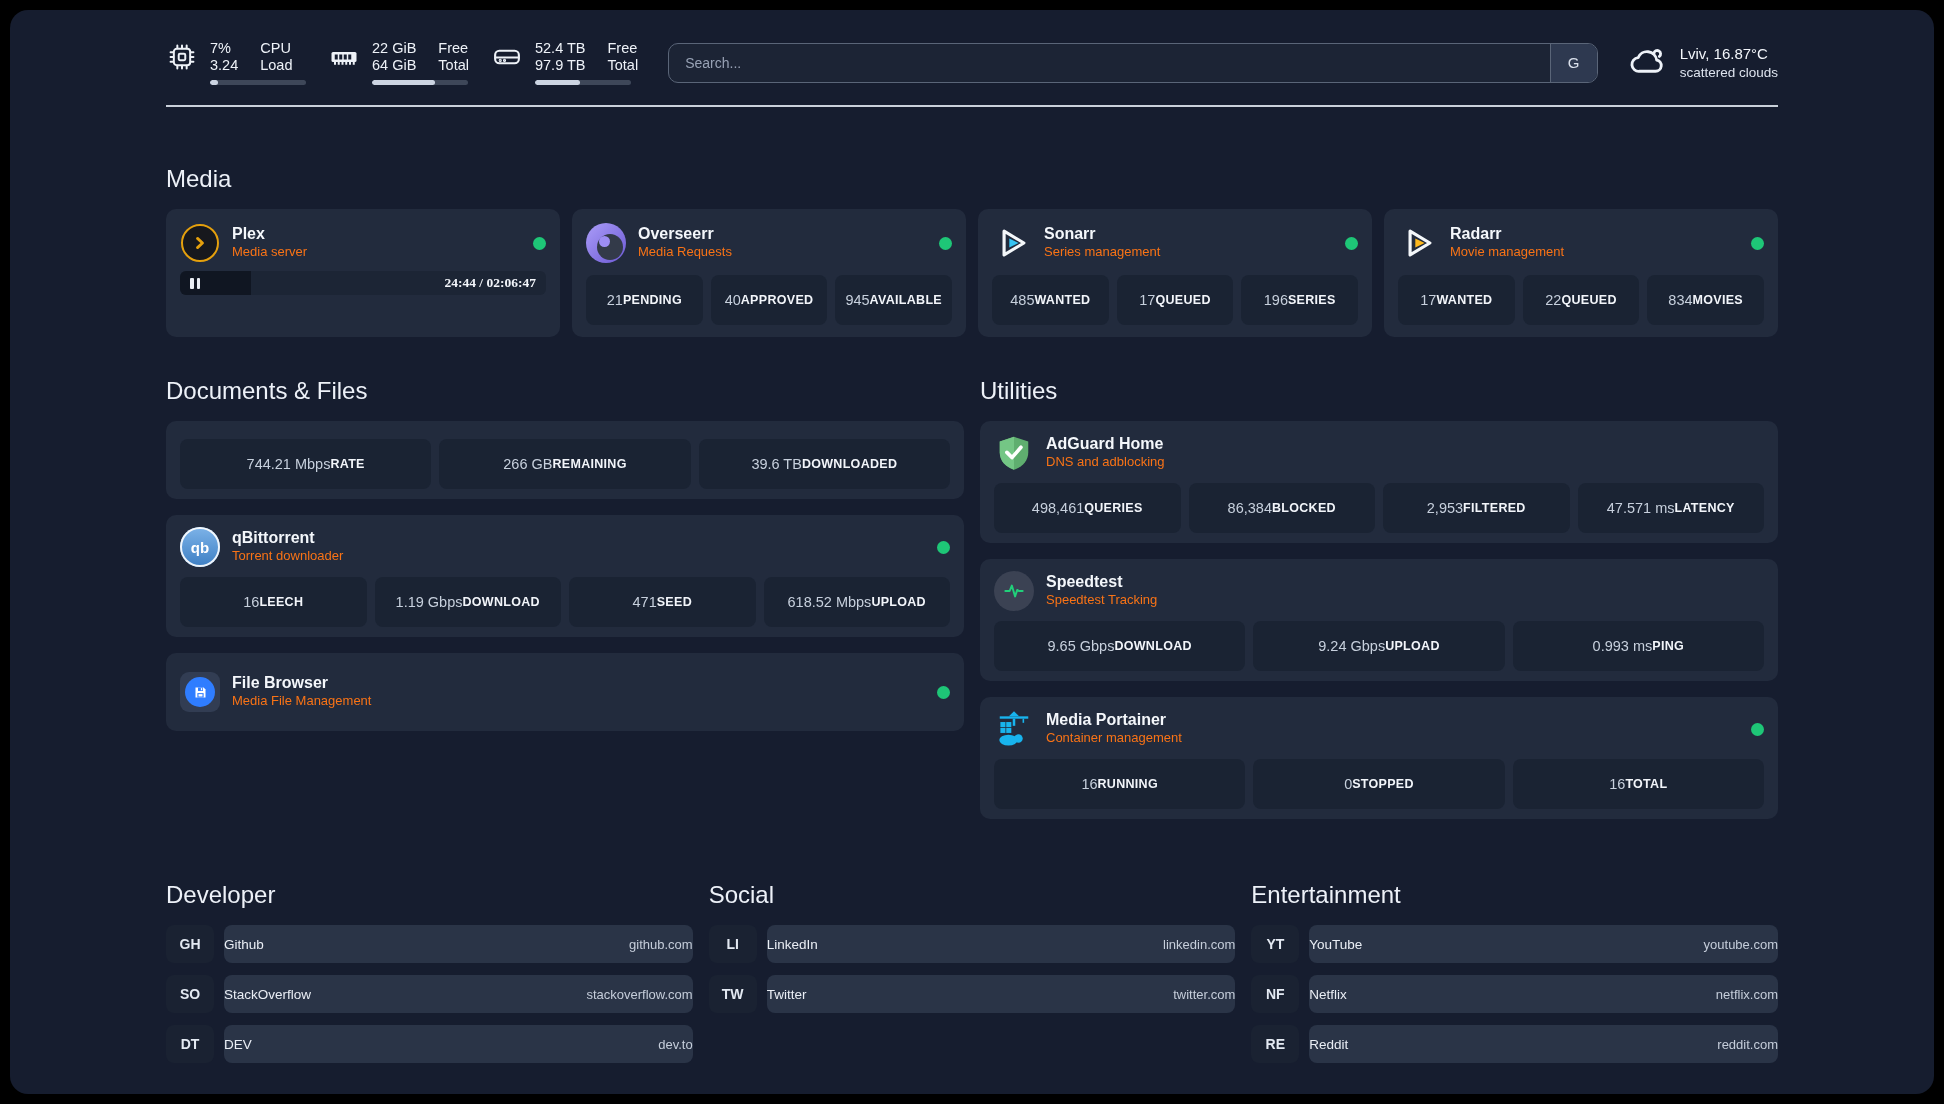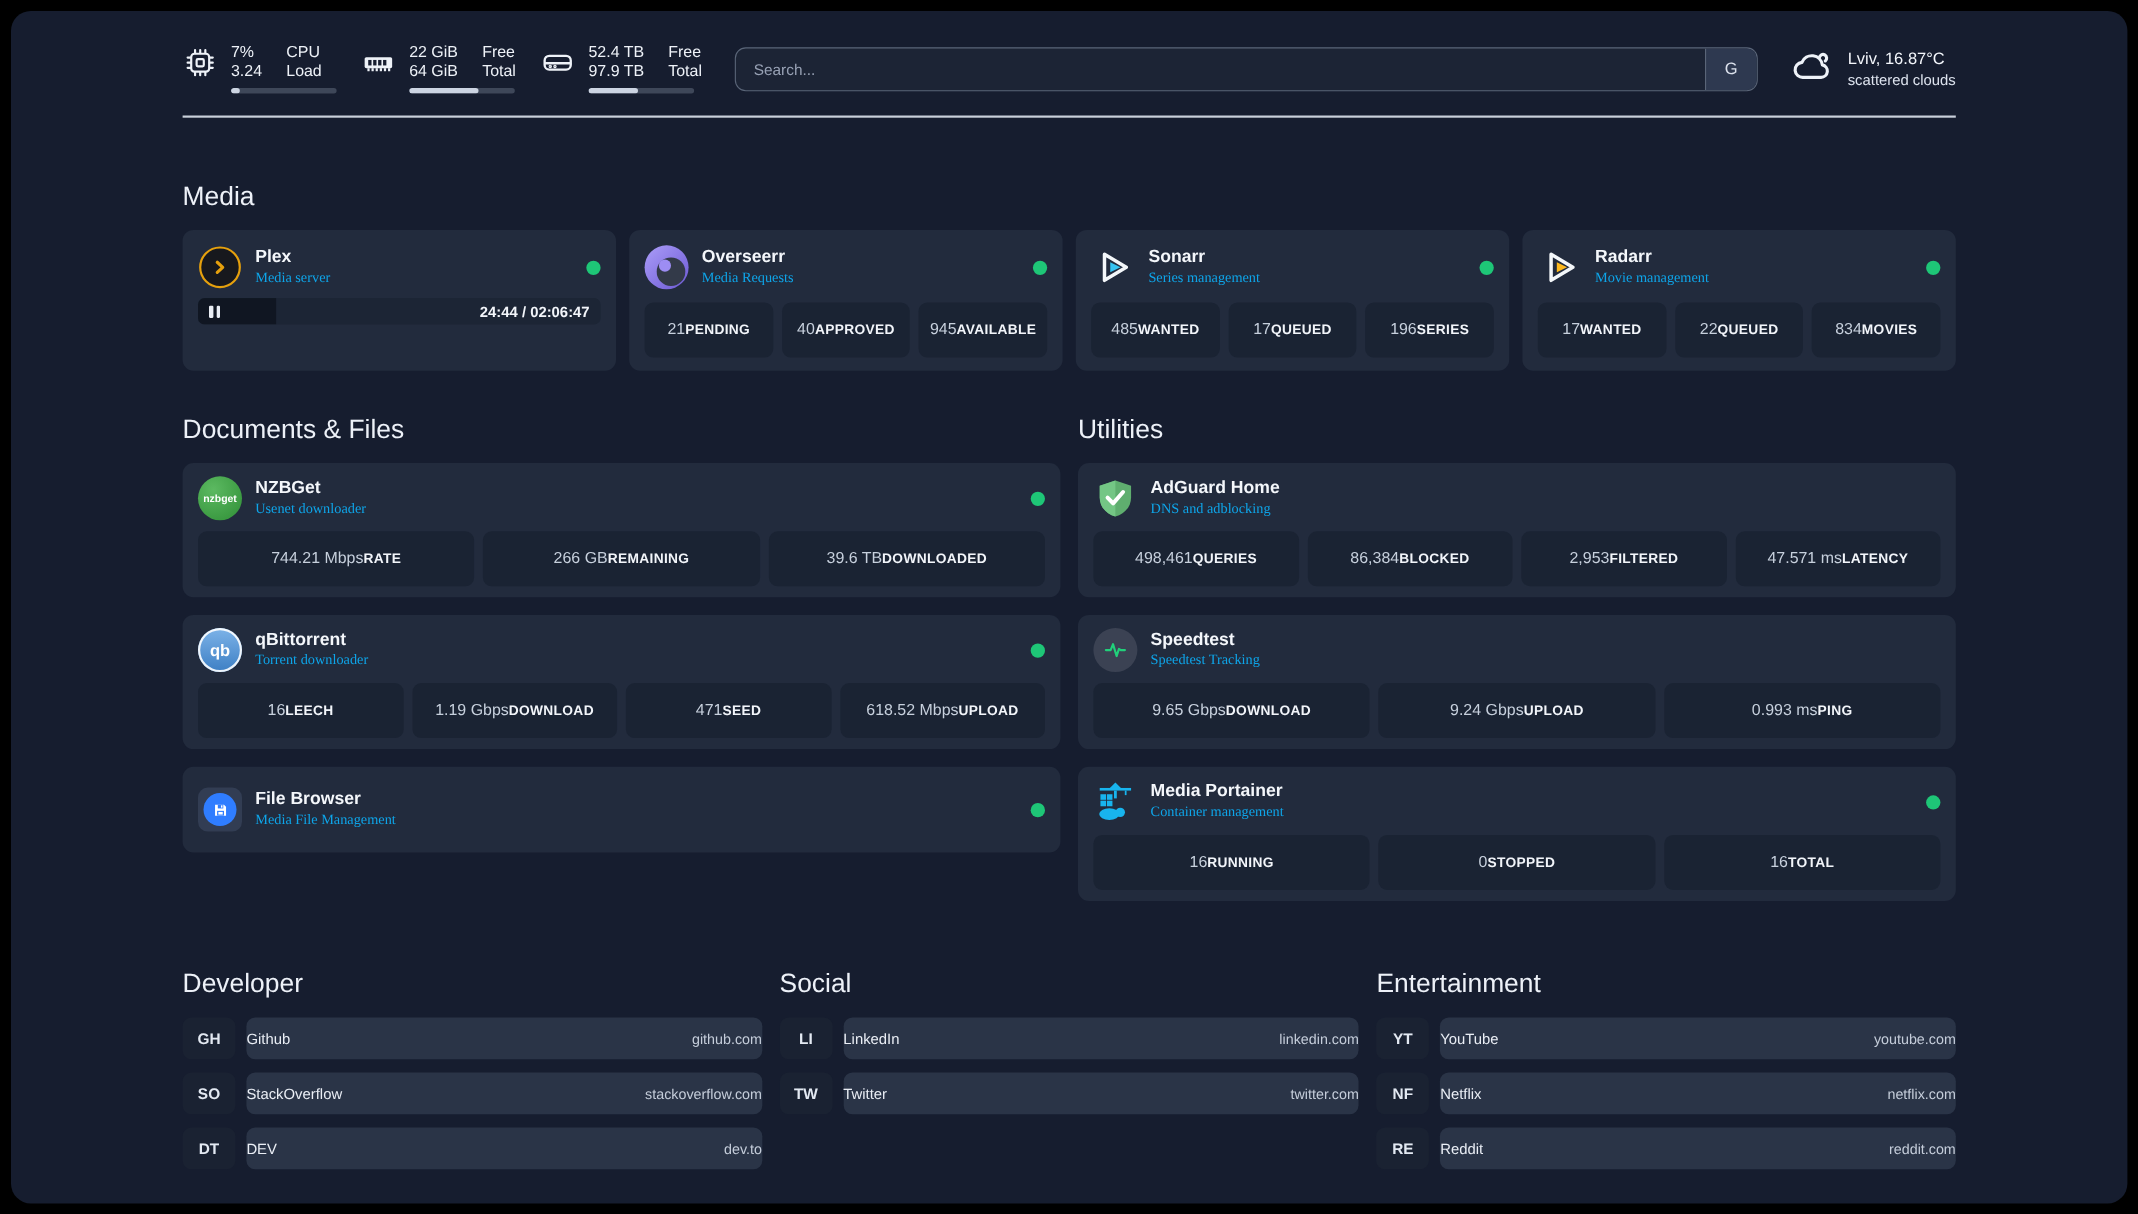--- a/index.html
+++ b/index.html
@@ -34,21 +34,21 @@
 
   
   .section-title{font-size:24px;font-weight:500;color:#edf1f8;margin:0 0 16px;}
   .media-section{margin-top:58px;}
   .media-row{display:grid;grid-template-columns:repeat(4,1fr);gap:12px;}
 
   .card{background:#222b3d;border-radius:10px;padding:12px 14px;box-sizing:border-box;}
   .card-head{display:flex;align-items:center;gap:12px;height:44px;}
   .app-meta{display:flex;flex-direction:column;line-height:18px;}
   .app-name{font-size:16px;font-weight:700;color:#f4f7fb;}
-  .app-sub{font-size:13px;color:#0ea5e9;font-family:Liberation Serif, serif;}
+  .app-sub{font-size:13px;color:#f97316;}
   .dot{width:13px;height:13px;border-radius:50%;background:#1ec677;margin-left:auto;flex:0 0 auto;}
 
   .stats-row{display:flex;gap:8px;margin-top:10px;}
   .stat{flex:1;height:50px;background:#1a2333;border-radius:8px;display:flex;flex-direction:row;align-items:center;justify-content:center;line-height:18px;}
   .stat-value{font-size:14.5px;color:#c7d0dd;}
   .stat-label{font-size:12.5px;font-weight:700;color:#f2f5fa;letter-spacing:.3px;}
 
   
   .app-icon{width:40px;height:40px;flex:0 0 auto;display:flex;align-items:center;justify-content:center;position:relative;}
   .icon-plex{width:38px;height:38px;border-radius:50%;background:#17181d;border:2px solid #e5a00d;box-sizing:border-box;
@@ -61,21 +61,21 @@
   .icon-nzbget span{font-size:9.5px;font-weight:700;color:#fff;}
   .icon-qb{background:linear-gradient(180deg,#7db3e8,#3d7fc4);box-shadow:inset 0 0 0 2px rgba(255,255,255,.9);}
   .icon-qb span{font-size:15px;font-weight:700;color:#fff;}
   .icon-fb-tile{width:40px;height:40px;border-radius:9px;background:#323d53;display:flex;align-items:center;justify-content:center;}
   .icon-fb-circle{width:30px;height:30px;border-radius:50%;background:#2f7dff;display:flex;align-items:center;justify-content:center;}
   .icon-speedtest{background:#3b4253;}
 
   
   .np-row{margin-top:6px;height:24px;border-radius:6px;background:#1a2333;display:flex;align-items:center;padding:0 10px;gap:8px;}
   .np-title{font-size:13.5px;font-weight:700;color:#eff3f9;flex:1;}
-  .player-row{margin-top:6px;height:24px;border-radius:6px;background:#1c2535;position:relative;display:flex;align-items:center;padding:0 10px;overflow:hidden;}
+  .player-row{margin-top:6px;height:24px;border-radius:6px;background:#1c2535;position:relative;display:flex;align-items:center;padding:0 10px;overflow:hidden;font-family:Liberation Serif, serif;}
   .player-fill{position:absolute;left:0;top:0;bottom:0;background:rgba(9,13,22,.6);}
   .pause{display:flex;gap:3px;position:relative;}
   .pause span{display:block;width:3.5px;height:11px;background:#e9edf4;border-radius:1px;}
   .player-time{margin-left:auto;font-size:13.5px;font-weight:700;color:#f2f5fa;position:relative;}
 
   .two-col{display:grid;grid-template-columns:1fr 1fr;gap:16px;margin-top:40px;}
   .col-stack{display:flex;flex-direction:column;gap:16px;}
   .card.tall{padding:10px 14px;}
   .card.tall .stats-row{margin-top:8px;}
   .card.short{padding:17px 14px;}
@@ -326,32 +326,20 @@
       </div>
     </div>
   </div>
 
   <div class="two-col">
     <div>
       <h2 class="section-title">Documents &amp; Files</h2>
       <div class="col-stack">
 
         <div class="card tall">
-          <div class="card-head">
-            <div class="app-icon">
-              <div class="icon-circle icon-nzbget">
-                      <span>nzbget</span>
-                    </div>
-            </div>
-            <div class="app-meta">
-              <span class="app-name">NZBGet</span>
-              <span class="app-sub">Usenet downloader</span>
-            </div>
-            <span class="dot"></span>
-          </div>
           <div class="stats-row">
             <div class="stat">
               <span class="stat-value">744.21 Mbps</span>
               <span class="stat-label">RATE</span>
             </div>
             <div class="stat">
               <span class="stat-value">266 GB</span>
               <span class="stat-label">REMAINING</span>
             </div>
             <div class="stat">

